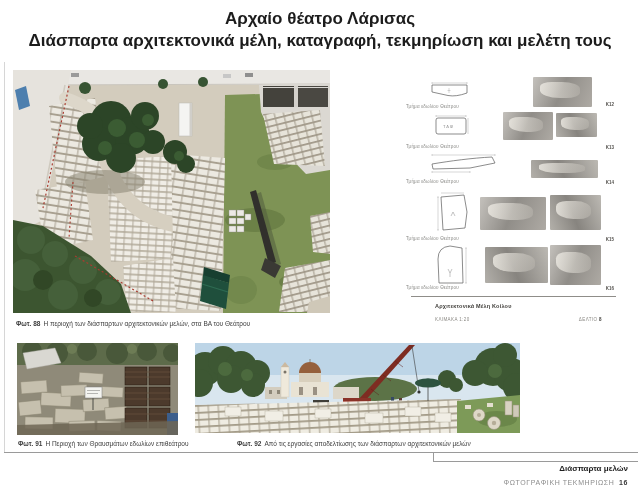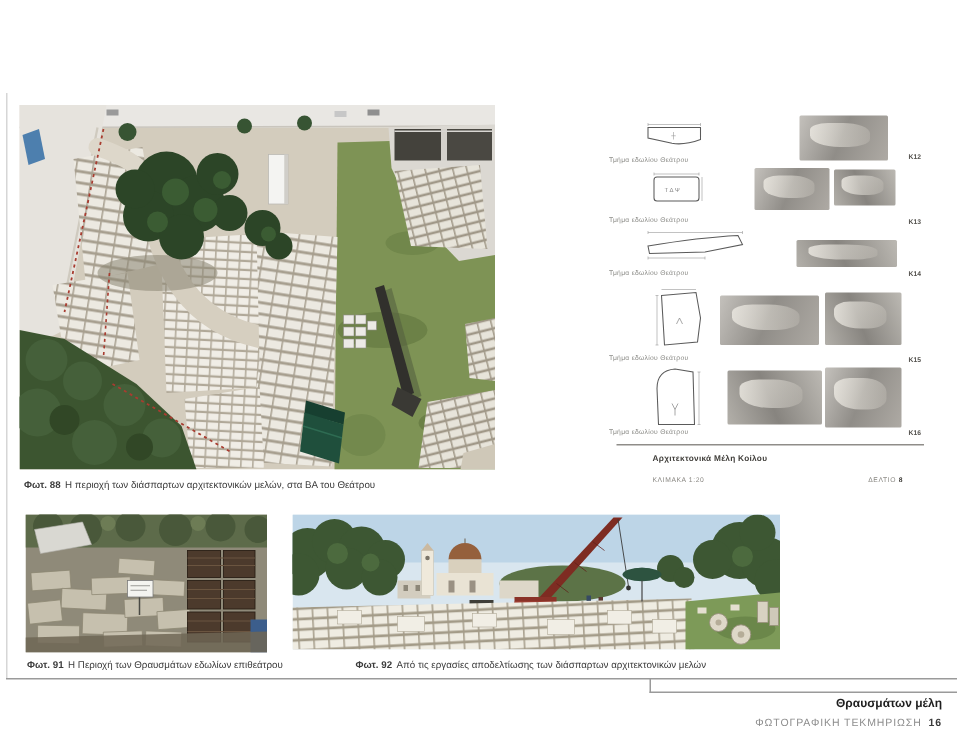--- a/index.html
+++ b/index.html
@@ -49,20 +49,24 @@
   
   .sec-label{position:absolute;right:12px;top:464px;font-size:8px;font-weight:bold;color:#1e1e1e;}
   .doc-label{position:absolute;right:12px;top:479px;font-size:7px;color:#8d8d8d;letter-spacing:.6px;}
   .doc-label b{color:#3a3a3a;margin-left:2px;}
 </style>
 </head>
 <body>
 
 <div class="page">
 
+  <header class="title">
+    <div class="t1">Αρχαίο θέατρο Λάρισας</div>
+    <div class="t2">Διάσπαρτα αρχιτεκτονικά μέλη, καταγραφή, τεκμηρίωση και μελέτη τους</div>
+  </header>
 
   <figure class="ph-main">
     <svg viewBox="0 0 317 243" preserveAspectRatio="none">
       <defs>
         <pattern id="stA" width="11" height="7.5" patternUnits="userSpaceOnUse" patternTransform="rotate(9)">
           <rect width="11" height="7.5" fill="#a79f8f"></rect>
             <rect x=".4" y=".9" width="10" height="5.6" fill="#ece9e1"></rect>
         </pattern>
         <pattern id="stB" width="9" height="6.5" patternUnits="userSpaceOnUse" patternTransform="rotate(-14)">
           <rect width="9" height="6.5" fill="#a09888"></rect>
@@ -405,19 +409,19 @@
     </svg>
   </figure>
   <div class="cap cap-br">
     <b>Φωτ. 92</b><span>Από τις εργασίες αποδελτίωσης των διάσπαρτων αρχιτεκτονικών μελών</span>
   </div>
 
   <div class="frame-left"></div>
   <div class="rule-bottom"></div>
   <div class="tick-footbox"></div>
   <div class="rule-footbox"></div>
-  <div class="sec-label">Θραυσμάτων μέλη</div>
+  <div class="sec-label">Διάσπαρτα μελών</div>
   <div class="doc-label">
     <span>ΦΩΤΟΓΡΑΦΙΚΗ ΤΕΚΜΗΡΙΩΣΗ</span>
     <b>16</b>
   </div>
 
 </div>
 
 </body></html>

